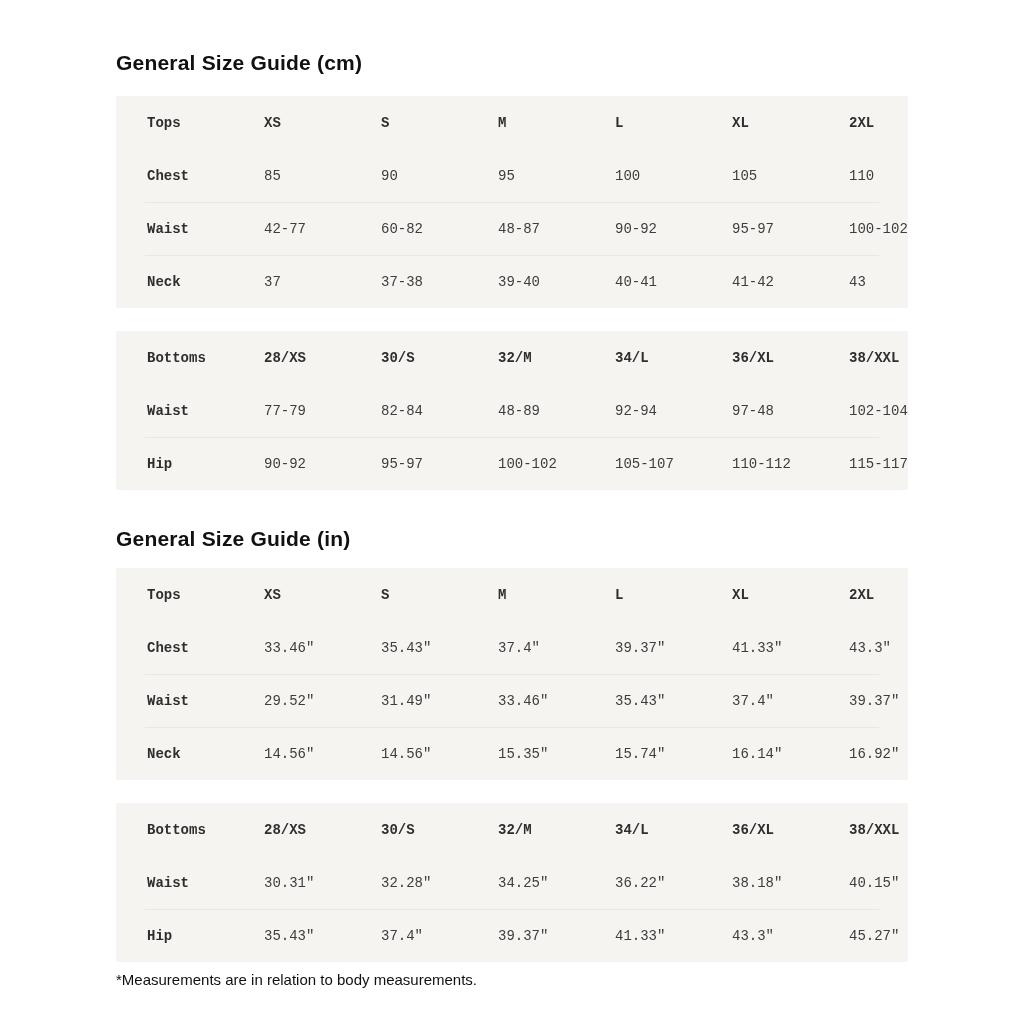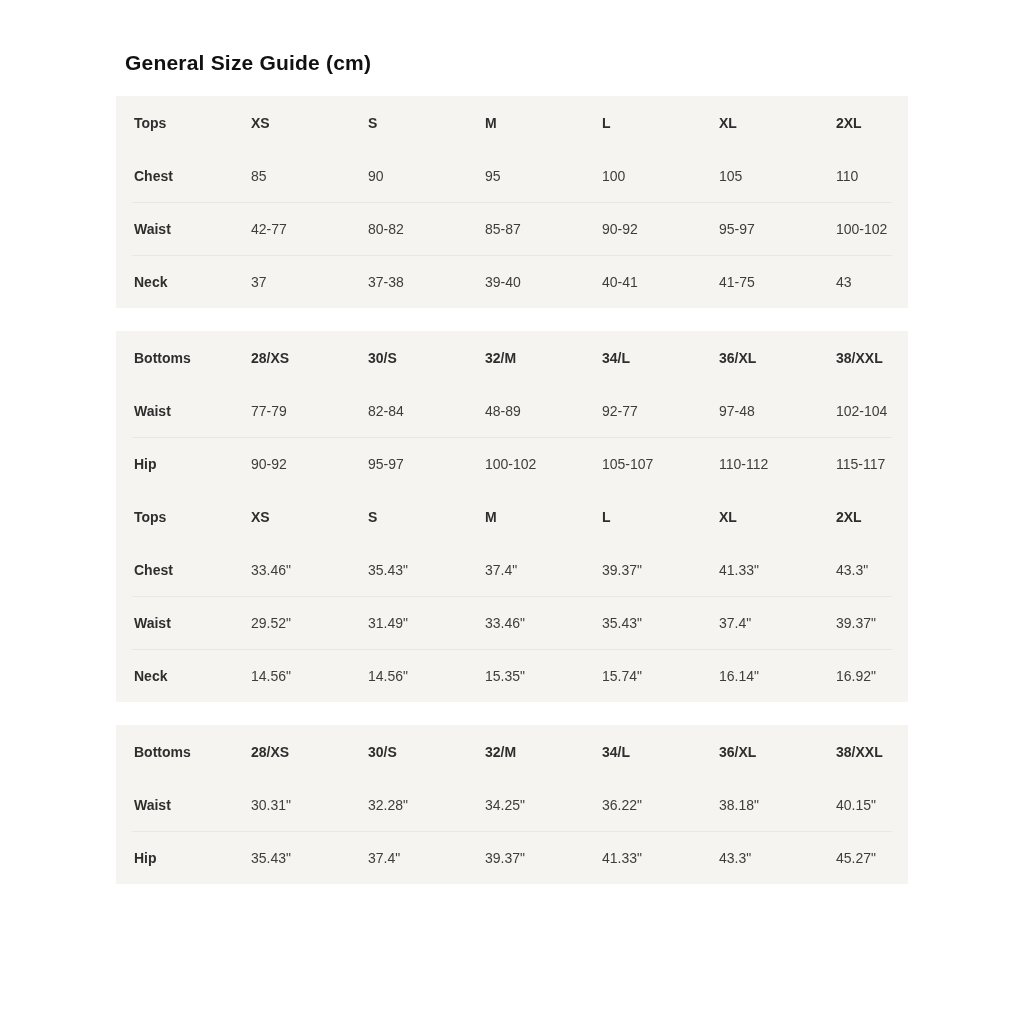--- a/index.html
+++ b/index.html
@@ -20,29 +20,30 @@
     width:792px;
     margin:0 auto;
     padding-top:50px;
   }
   h1.section-heading{
     font-size:21px;
     font-weight:700;
     letter-spacing:.2px;
     color:var(--heading);
     line-height:26px;
-    margin:0 0 20px 9px;
+    margin:0 0 20px 0;
   }
   .section-in h1.section-heading{
     margin-top:36px;
     margin-bottom:16px;
   }
   .size-table{
     background:var(--table-bg);
-    padding:0 16px;
+    padding:0 29px;
+    font-family:Liberation Mono, monospace;
   }
   .size-table + .size-table{
     margin-top:23px;
   }
   .row{
     display:grid;
     grid-template-columns:repeat(6,117px) minmax(0,1fr);
     align-items:center;
     height:53px;
   }
@@ -90,68 +91,69 @@
           <span class="cell">85</span>
           <span class="cell">90</span>
           <span class="cell">95</span>
           <span class="cell">100</span>
           <span class="cell">105</span>
           <span class="cell">110</span>
         </div>
         <div class="row divided">
           <span class="cell label">Waist</span>
           <span class="cell">42-77</span>
-          <span class="cell">80-82</span>
-          <span class="cell">85-87</span>
+          <span class="cell">60-82</span>
+          <span class="cell">48-87</span>
           <span class="cell">90-92</span>
           <span class="cell">95-97</span>
           <span class="cell">100-102</span>
         </div>
         <div class="row divided">
           <span class="cell label">Neck</span>
           <span class="cell">37</span>
           <span class="cell">37-38</span>
           <span class="cell">39-40</span>
           <span class="cell">40-41</span>
-          <span class="cell">41-75</span>
+          <span class="cell">41-42</span>
           <span class="cell">43</span>
         </div>
       </div>
     <div class="size-table">
         <div class="row header">
           <span class="cell label">Bottoms</span>
           <span class="cell">28/XS</span>
           <span class="cell">30/S</span>
           <span class="cell">32/M</span>
           <span class="cell">34/L</span>
           <span class="cell">36/XL</span>
           <span class="cell">38/XXL</span>
         </div>
         <div class="row">
           <span class="cell label">Waist</span>
           <span class="cell">77-79</span>
           <span class="cell">82-84</span>
           <span class="cell">48-89</span>
-          <span class="cell">92-77</span>
+          <span class="cell">92-94</span>
           <span class="cell">97-48</span>
           <span class="cell">102-104</span>
         </div>
         <div class="row divided">
           <span class="cell label">Hip</span>
           <span class="cell">90-92</span>
           <span class="cell">95-97</span>
           <span class="cell">100-102</span>
           <span class="cell">105-107</span>
           <span class="cell">110-112</span>
           <span class="cell">115-117</span>
         </div>
       </div>
   </section>
 
   <section class="section-in">
+    <h1 class="section-heading">General Size Guide (in)</h1>
     <div class="size-table">
         <div class="row header">
           <span class="cell label">Tops</span>
           <span class="cell">XS</span>
           <span class="cell">S</span>
           <span class="cell">M</span>
           <span class="cell">L</span>
           <span class="cell">XL</span>
           <span class="cell">2XL</span>
         </div>
@@ -207,14 +209,15 @@
           <span class="cell">35.43"</span>
           <span class="cell">37.4"</span>
           <span class="cell">39.37"</span>
           <span class="cell">41.33"</span>
           <span class="cell">43.3"</span>
           <span class="cell">45.27"</span>
         </div>
       </div>
   </section>
 
+  <p class="footnote">*Measurements are in relation to body measurements.</p>
 
 </main>
 
 </body></html>

